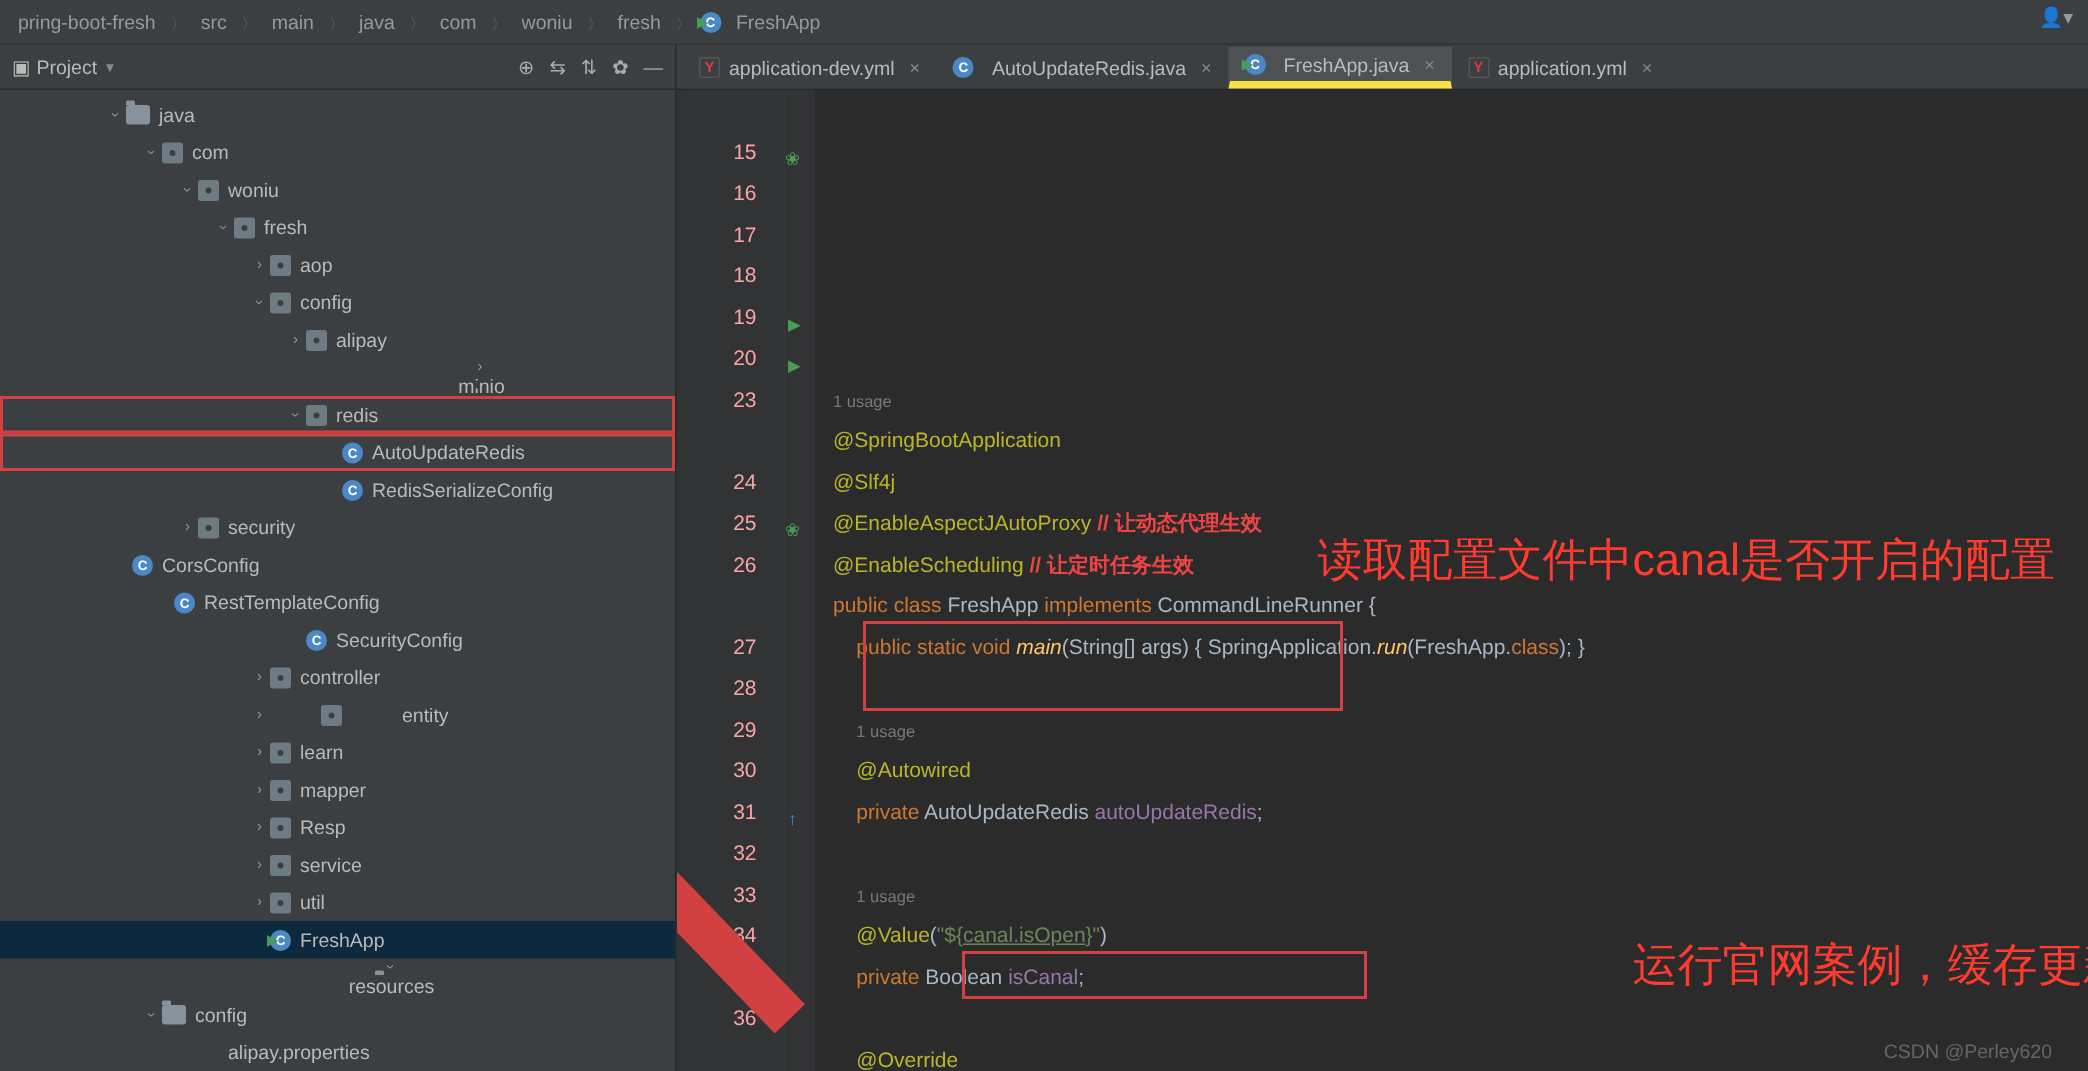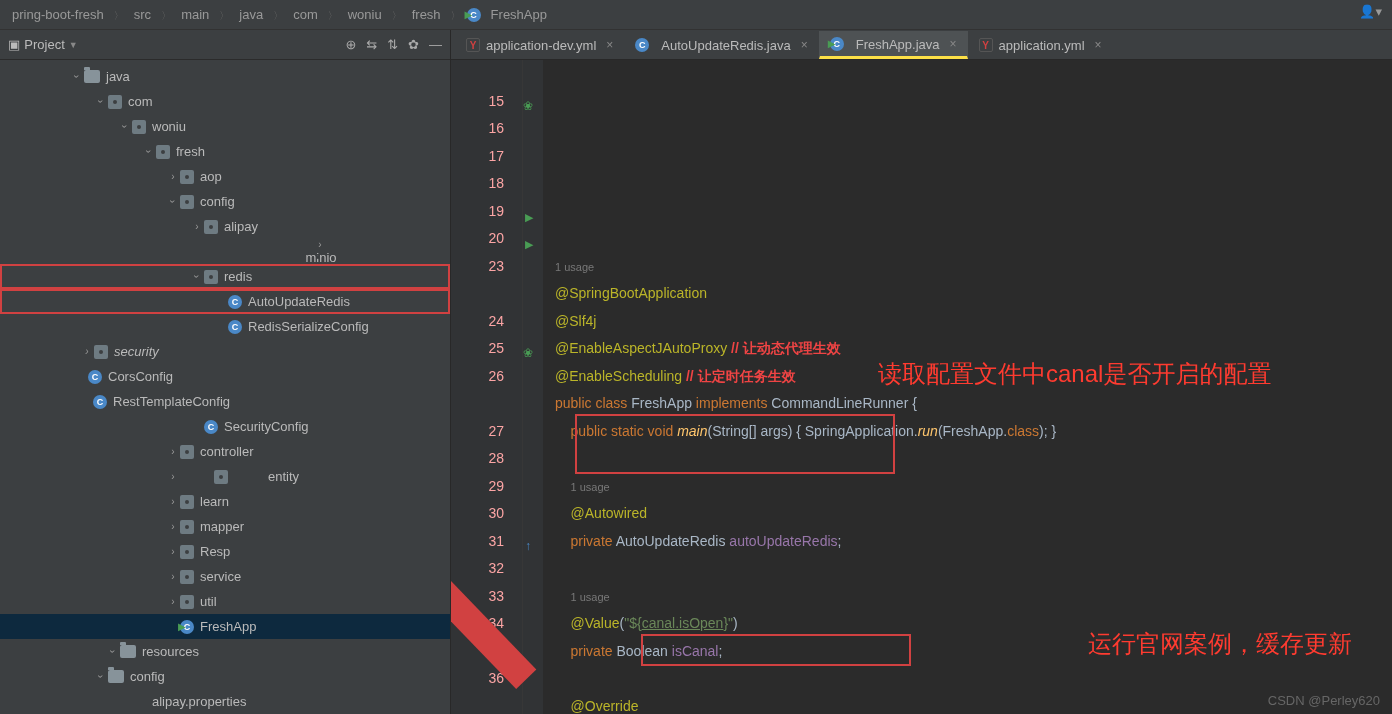--- a/index.html
+++ b/index.html
@@ -28,21 +28,21 @@
 .pkg-ic::after { content: ""; position: absolute; width: 4px; height: 4px; background: #3c3f41; border-radius: 50%; top: 5px; left: 5px; }
 .class-ic { width: 14px; height: 14px; border-radius: 50%; background: #4a88c7; display: inline-flex; align-items: center; justify-content: center; margin-right: 6px; color: #fff; font-size: 9px; font-weight: bold; }
 .class-ic::after { content: "C"; }
 .run-ic { width: 14px; height: 14px; display: inline-flex; align-items: center; justify-content: center; margin-right: 6px; position: relative; }
 .run-ic::before { content: "▶"; color: #499c54; position: absolute; font-size: 10px; left: -2px; top: 1px; }
 .run-ic .c { width: 14px; height: 14px; border-radius: 50%; background: #4a88c7; display: inline-flex; align-items: center; justify-content: center; color: #fff; font-size: 9px; font-weight: bold; }
 .run-ic .c::after { content: "C"; }
 .editor-area { flex: 1; display: flex; flex-direction: column; background: #2b2b2b; position: relative; }
 .tabs { height: 30px; background: #3c3f41; display: flex; align-items: flex-end; border-bottom: 1px solid #282828; padding-left: 4px; }
 .tab { height: 28px; padding: 0 10px; display: flex; align-items: center; gap: 6px; background: #3c3f41; color: #bbb; border: 1px solid transparent; cursor: pointer; }
-.tab.active { background: #4e5254; border-bottom: 3px solid #fde047; }
+.tab.active { background: #4e5254; border-bottom: 5px solid #fde047; }
 .tab .close { color: #888; font-size: 12px; margin-left: 4px; }
 .yaml-ic { width: 14px; height: 14px; display: inline-flex; align-items: center; justify-content: center; color: #d14141; font-weight: bold; font-size: 10px; border: 1px solid #555; border-radius: 2px; }
 .yaml-ic::after { content: "Y"; }
 .code-area { flex: 1; display: flex; font-family: "JetBrains Mono","Consolas",monospace; font-size: 14px; line-height: 27.5px; overflow: auto; position: relative; }
 .gutter { width: 72px; text-align: right; color: #fca5a5; padding-right: 18px; background: #313335; border-right: 1px solid #373737; padding-top: 0; }
 .gutter-icons { width: 20px; background: #313335; padding-top: 0; }
 .gutter div, .gutter-icons div { height: 27.5px; position: relative; }
 .gutter-icons .play::after { content: "▶"; color: #499c54; font-size: 11px; position: absolute; left: 2px; top: 6px; }
 .gutter-icons .leaf::after { content: "❀"; color: #499c54; font-size: 12px; position: absolute; left: 0; top: 5px; }
 .gutter-icons .up::after { content: "↑"; color: #4a88c7; font-size: 12px; position: absolute; left: 2px; top: 5px; }
@@ -50,23 +50,23 @@
 .code div { height: 27.5px; }
 .kw { color: #cc7832; }
 .ann { color: #bbb529; }
 .str { color: #6a8759; }
 .cm { color: #ef4444; font-weight: bold; }
 .cls { color: #a9b7c6; }
 .mth { color: #ffc66d; font-style: italic; }
 .fld { color: #9876aa; }
 .usage { color: #787878; font-size: 11px; }
 .redbox { position: absolute; border: 2px solid #d14141; pointer-events: none; }
-.redtext { position: absolute; color: #ff3b30; font-family: "Microsoft YaHei", sans-serif; font-size: 24px; pointer-events: none; }
+.redtext { position: absolute; color: #ff3b30; font-family: "Microsoft YaHei", sans-serif; font-size: 30px; pointer-events: none; }
 .redline { position: absolute; background: #d14141; height: 2px; transform-origin: left center; pointer-events: none; }
-.watermark { position: absolute; right: 12px; bottom: 6px; color: #666; font-size: 13px; }
+.watermark { position: absolute; right: 24px; bottom: 6px; color: #666; font-size: 13px; }
 .user-icon { position: absolute; top: 4px; right: 10px; color: #999; }
 </style>
 </head>
 <body>
 
 <div class="breadcrumbs" id="bc">
     <span>pring-boot-fresh</span>
     <span class="sep"></span>
     <span>src</span>
     <span class="sep"></span>
@@ -152,31 +152,31 @@
         <div class="tree-row boxed" style="padding-left: 216px;">
           <span class="arrow none"></span>
           <span class="class-ic"></span>
           <span class="tree-label">AutoUpdateRedis</span>
         </div>
         <div class="tree-row" style="padding-left: 216px;">
           <span class="arrow none"></span>
           <span class="class-ic"></span>
           <span class="tree-label">RedisSerializeConfig</span>
         </div>
-        <div class="tree-row" style="padding-left: 82px; font-style: italic;">
+        <div class="tree-row" style="padding-left: 120px;">
           <span class="arrow "></span>
           <span class="pkg-ic"></span>
           <span class="tree-label">security</span>
         </div>
         <div class="tree-row" style="padding-left: 76px;">
           <span class="arrow none"></span>
           <span class="class-ic"></span>
           <span class="tree-label">CorsConfig</span>
         </div>
-        <div class="tree-row" style="padding-left: 81px;">
+        <div class="tree-row" style="padding-left: 104px;">
           <span class="arrow none"></span>
           <span class="class-ic"></span>
           <span class="tree-label">RestTemplateConfig</span>
         </div>
         <div class="tree-row" style="padding-left: 192px;">
           <span class="arrow none"></span>
           <span class="class-ic"></span>
           <span class="tree-label">SecurityConfig</span>
         </div>
         <div class="tree-row" style="padding-left: 168px;">
@@ -214,21 +214,21 @@
           <span class="pkg-ic"></span>
           <span class="tree-label">util</span>
         </div>
         <div class="tree-row selected" style="padding-left: 168px;">
           <span class="arrow none"></span>
           <span class="run-ic">
             <span class="c"></span>
           </span>
           <span class="tree-label">FreshApp</span>
         </div>
-        <div class="tree-row" style="padding-left: 108px;">
+        <div class="tree-row" style="padding-left: 72px; flex-direction: column;">
           <span class="arrow open"></span>
           <span class="folder-ic"></span>
           <span class="tree-label">resources</span>
         </div>
         <div class="tree-row" style="padding-left: 96px;">
           <span class="arrow open"></span>
           <span class="folder-ic"></span>
           <span class="tree-label">config</span>
         </div>
         <div class="tree-row" style="padding-left: 120px;">

